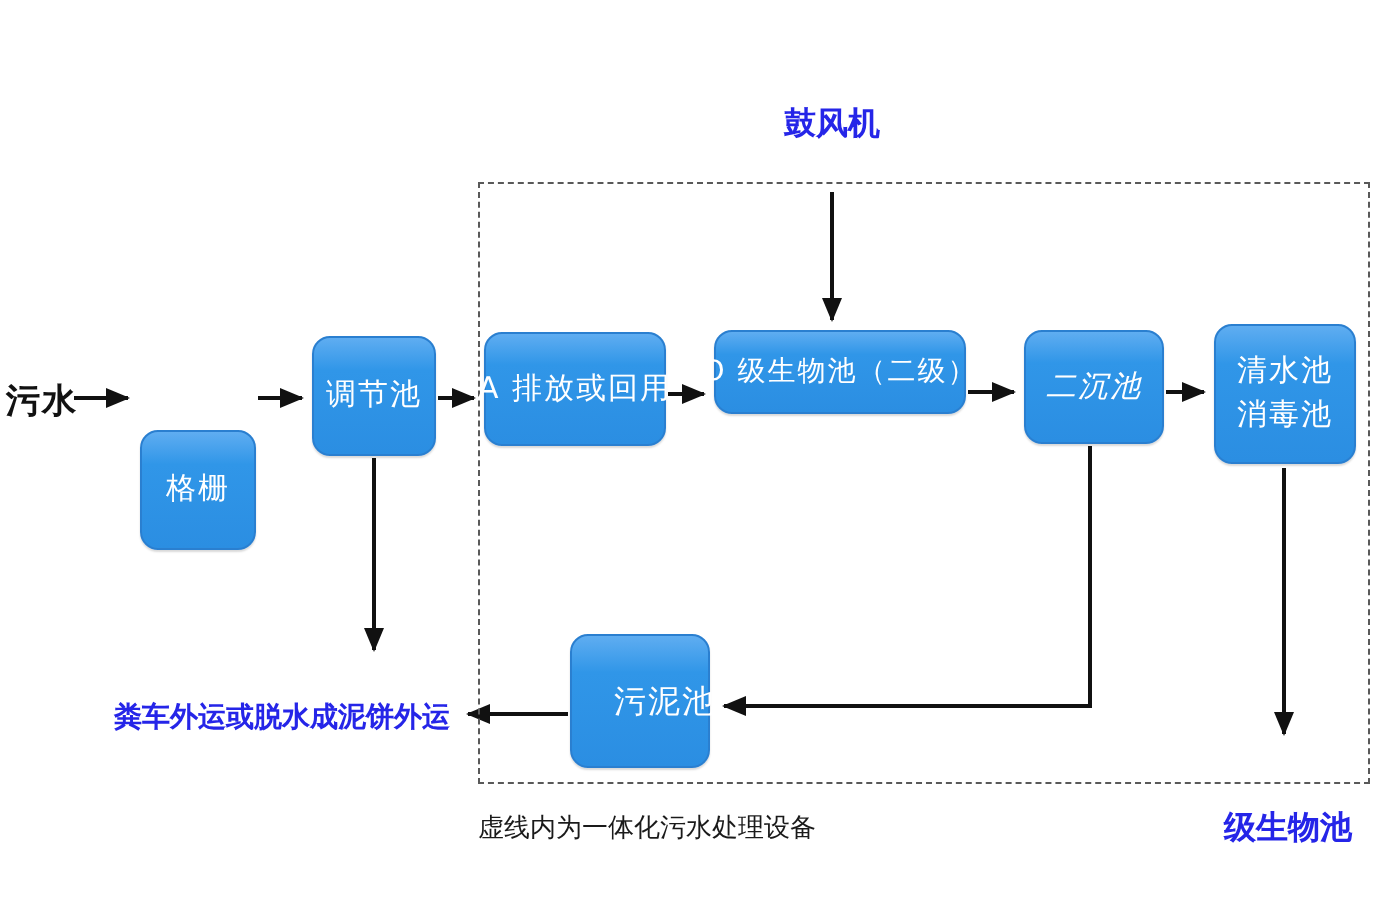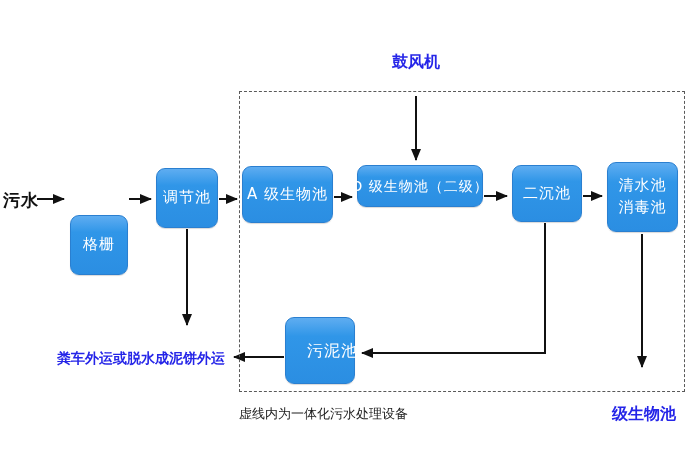--- a/index.html
+++ b/index.html
@@ -13,21 +13,21 @@
   .node{position:absolute;box-sizing:border-box;border-radius:9px;
     background:linear-gradient(to bottom,var(--node-fill-light,#5fadf1) 0%,var(--node-fill,#3096e8) 28%,#2b8ee2 100%);
     border:1px solid var(--node-border,#2a7fd0);
     color:var(--node-text,#fff);display:flex;flex-direction:column;align-items:center;justify-content:center;
     font-size:15px;letter-spacing:1px;text-align:center;box-shadow:0 1px 1px rgba(0,0,0,0.15);}
   .node span{white-space:nowrap;line-height:1.45;}
   .n-grille{left:70px;top:168px;width:58px;height:60px;margin-top:47px;}
   .n-regulating{left:156px;top:168px;width:62px;height:60px;}
   .n-a-bio{left:242px;top:166px;width:91px;height:57px;}
   .n-o-bio{left:357px;top:165px;width:126px;height:42px;font-size:14px;}
-  .n-secondary{left:512px;top:165px;width:70px;height:57px;}
+  .n-secondary{left:512px;top:165px;width:70px;height:57px;font-style:italic;}
   .n-clear{left:607px;top:162px;width:71px;height:70px;}
   .n-sludge{left:285px;top:317px;width:70px;height:67px;font-size:16px;padding-left:25px;}
   .lbl{position:absolute;white-space:nowrap;}
   .lbl-influent{left:3px;top:189px;font-size:17px;font-weight:700;color:#111;letter-spacing:1px;}
   .lbl-blower{left:392px;top:52px;font-size:16px;font-weight:700;color:var(--accent-text,#2525e8);}
   .lbl-sludge-out{left:57px;top:350px;font-size:14px;font-weight:700;color:var(--accent-text,#2525e8);text-align:right;}
   .lbl-caption{left:239px;top:405px;font-size:13px;color:#1a1a1a;}
   .lbl-discharge{left:612px;top:404px;font-size:16px;font-weight:700;color:var(--accent-text,#2525e8);}
 </style>
 </head>
@@ -59,21 +59,21 @@
   <span class="lbl lbl-influent">污水</span>
   <span class="lbl lbl-blower">鼓风机</span>
 
   <div class="node n-grille">
     <span>格栅</span>
   </div>
   <div class="node n-regulating">
     <span>调节池</span>
   </div>
   <div class="node n-a-bio">
-    <span>A 级生物池</span>
+    <span>A 排放或回用</span>
   </div>
   <div class="node n-o-bio">
     <span>O 级生物池（二级）</span>
   </div>
   <div class="node n-secondary">
     <span>二沉池</span>
   </div>
   <div class="node n-clear">
     <span>清水池</span>
     <span>消毒池</span>

